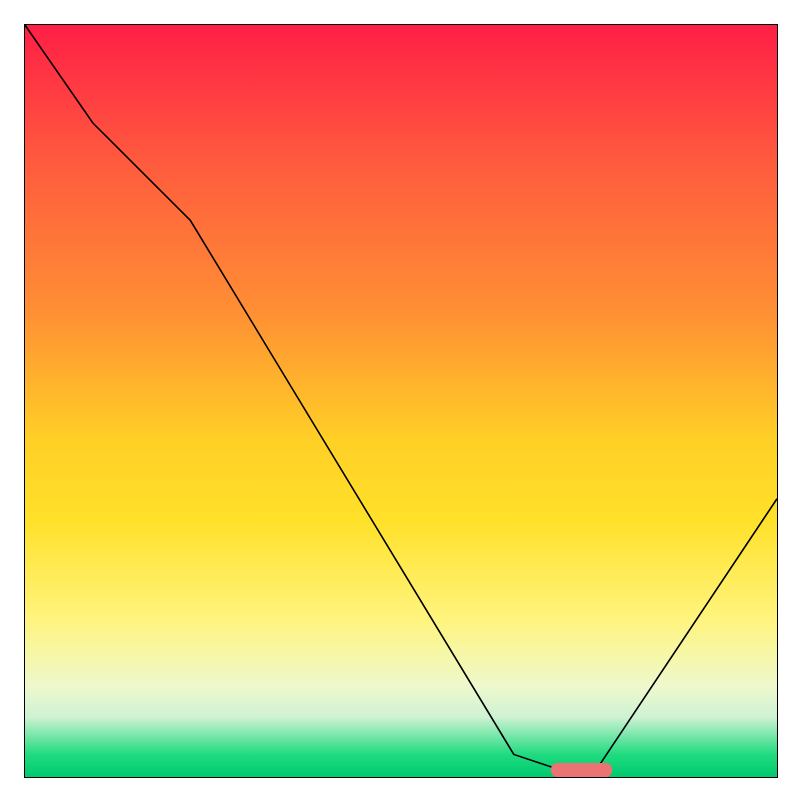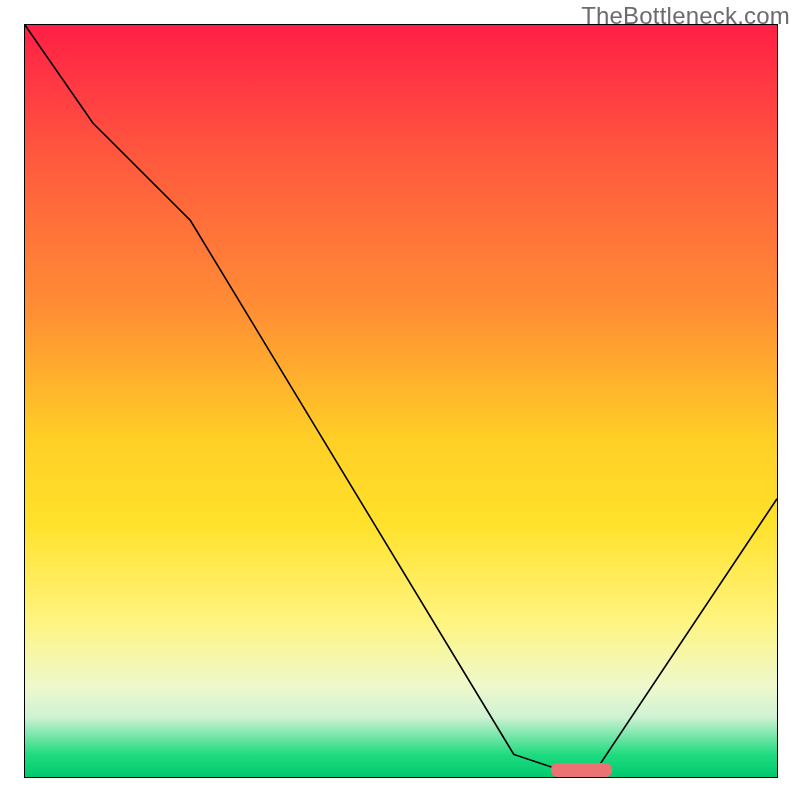--- a/index.html
+++ b/index.html
@@ -19,21 +19,20 @@
   #20db80 97%,
   #00c96e 100%
 )}
 svg.curve{position:absolute;inset:0}
 .optimal-mark{position:absolute;border-radius:6px}
 </style>
 </head>
 <body>
 <div class="wrap">
 
-  <div class="watermark">TheBottleneck.com</div>
 
   <div class="plot-box">
     <div class="gradient"></div>
 
     <svg class="curve" viewBox="0 0 752 752" preserveAspectRatio="none">
       <path id="curvePath" fill="none" stroke="#000000" stroke-width="1.6" d="M 0 0 L 67.67999999999999 97.76 L 165.44 195.52 L 488.8 729.4399999999999 L 533.92 744.48 L 571.52 744.48 L 752 473.76"></path>
     </svg>
 
     <div id="optimalMark" class="optimal-mark" style="left: 526.4px; width: 60.16px; height: 14px; bottom: 0px; background: rgb(236, 115, 115);"></div>
   </div>

